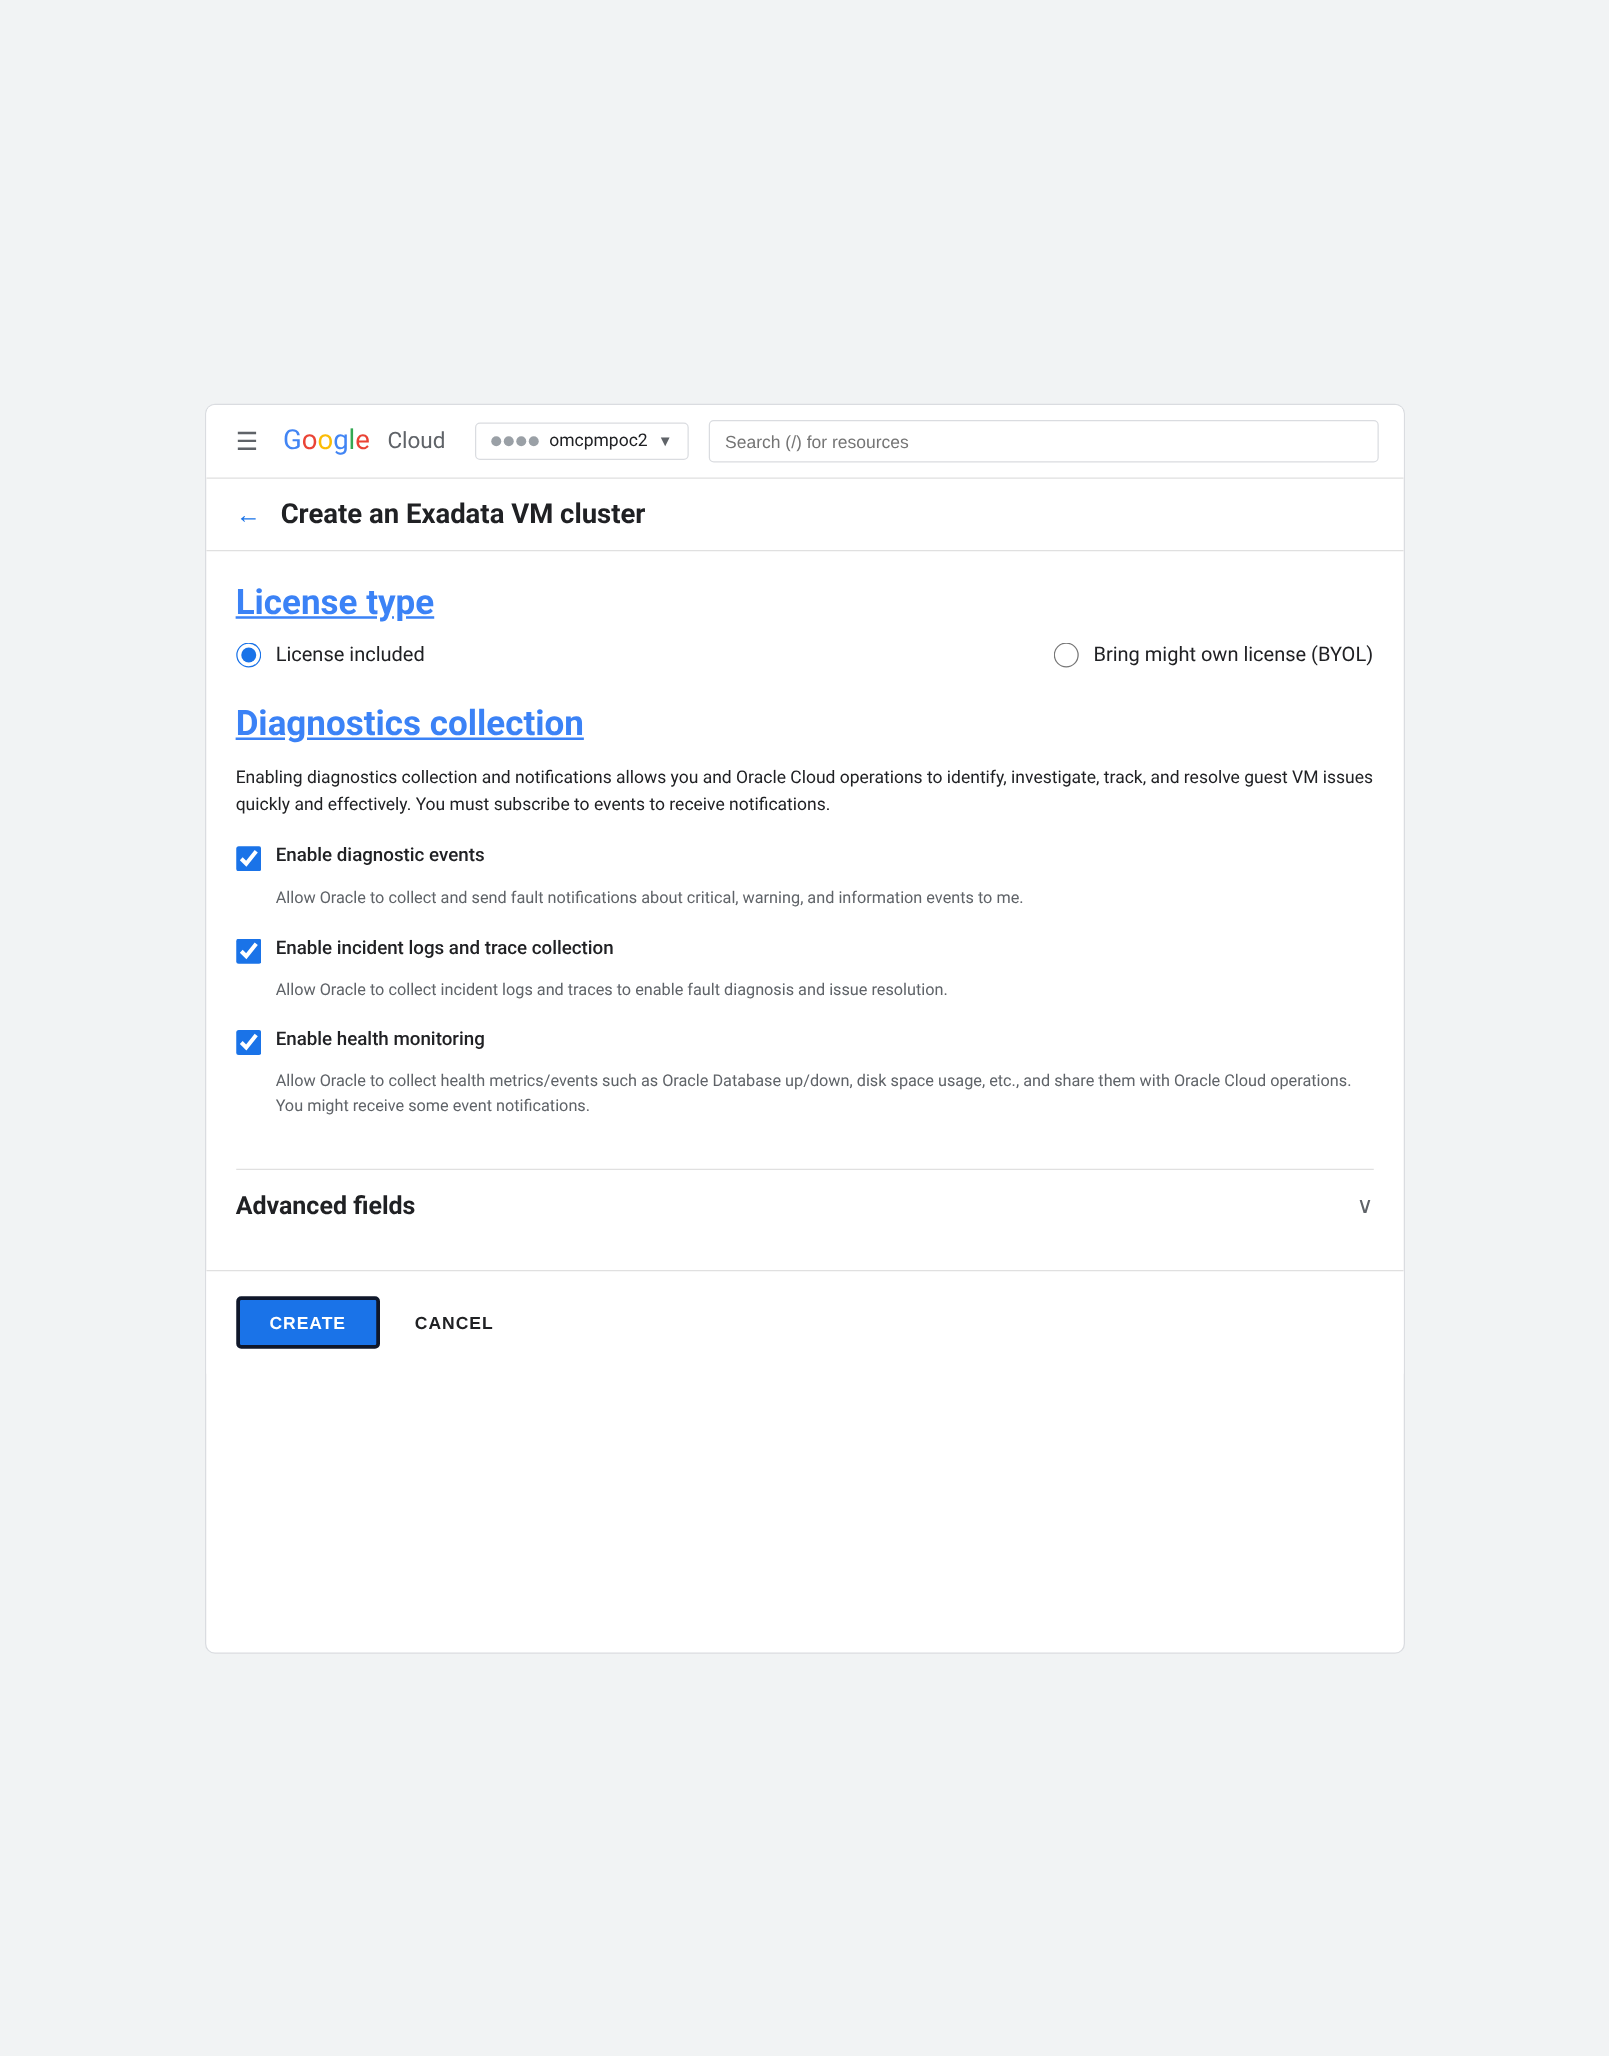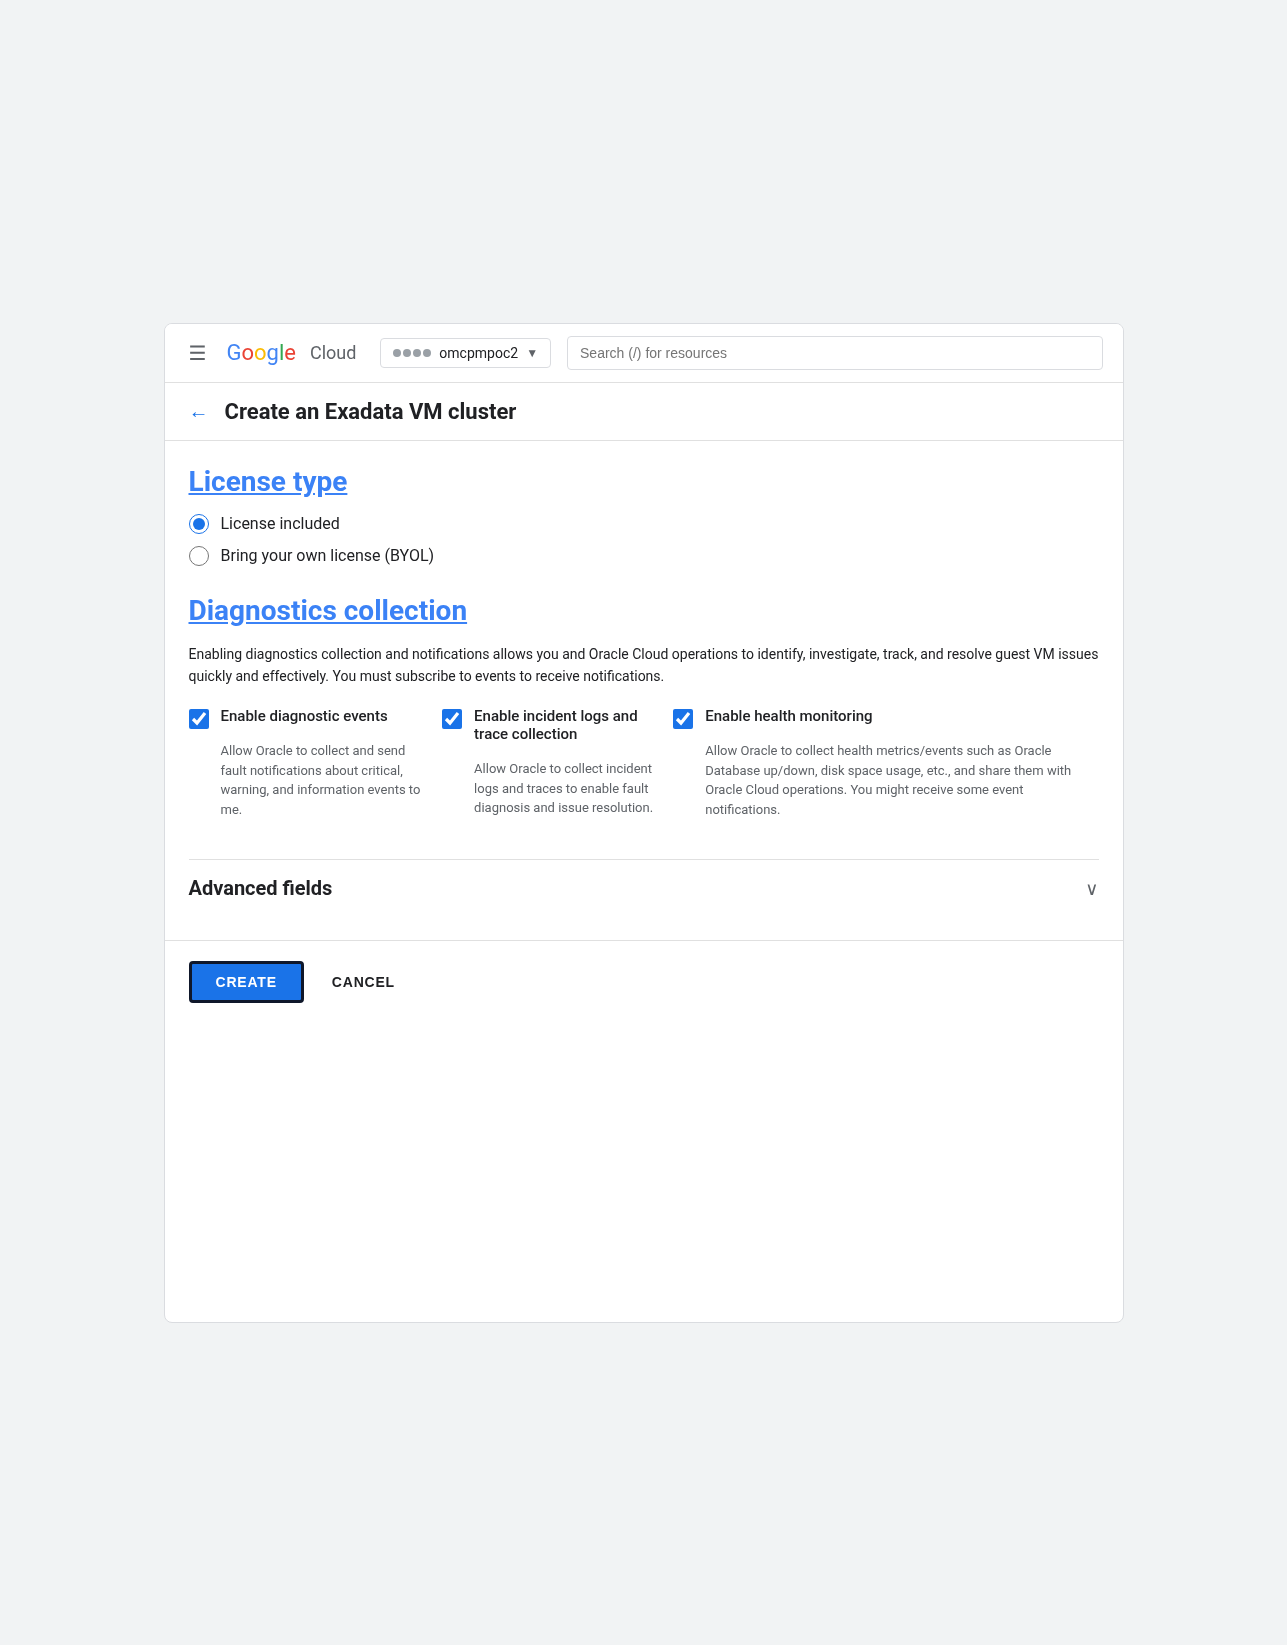--- a/index.html
+++ b/index.html
@@ -144,21 +144,21 @@
       font-size: 28px;
       font-weight: 700;
       color: #3b82f6;
       margin-bottom: 16px;
       text-decoration: underline;
     }
 
     
     .radio-group {
       display: flex;
-      flex-direction: column;
+      flex-direction: row;
       gap: 12px;
       justify-content: space-between;
     }
 
     .radio-option {
       display: flex;
       align-items: center;
       gap: 12px;
       cursor: pointer;
     }
@@ -178,21 +178,21 @@
     
     .diagnostics-description {
       font-size: 14px;
       color: #202124;
       line-height: 1.6;
       margin-bottom: 20px;
     }
 
     .checkbox-group {
       display: flex;
-      flex-direction: row;
+      flex-direction: column;
       gap: 20px;
     }
 
     .checkbox-item {
       display: flex;
       align-items: flex-start;
       gap: 12px;
     }
 
     .checkbox-input {
@@ -317,21 +317,21 @@
 
     <div class="section">
       <h2 class="section-title">License type</h2>
       <div class="radio-group">
         <label class="radio-option">
           <input type="radio" class="radio-input" name="license" checked="" style="">
           <span class="radio-label">License included</span>
         </label>
         <label class="radio-option">
           <input type="radio" class="radio-input" name="license" style="">
-          <span class="radio-label">Bring your own license (BYOL)</span>
+          <span class="radio-label">Bring might own license (BYOL)</span>
         </label>
       </div>
     </div>
 
     <div class="section">
       <h2 class="section-title">Diagnostics collection</h2>
       <p class="diagnostics-description">Enabling diagnostics collection and notifications allows you and Oracle Cloud operations to identify, investigate, track, and resolve guest VM issues quickly and effectively. You must subscribe to events to receive notifications.</p>
 
       <div class="checkbox-group">
 

